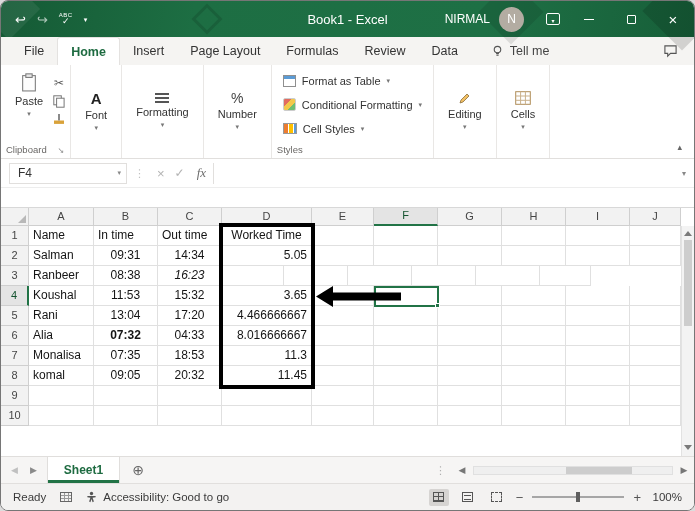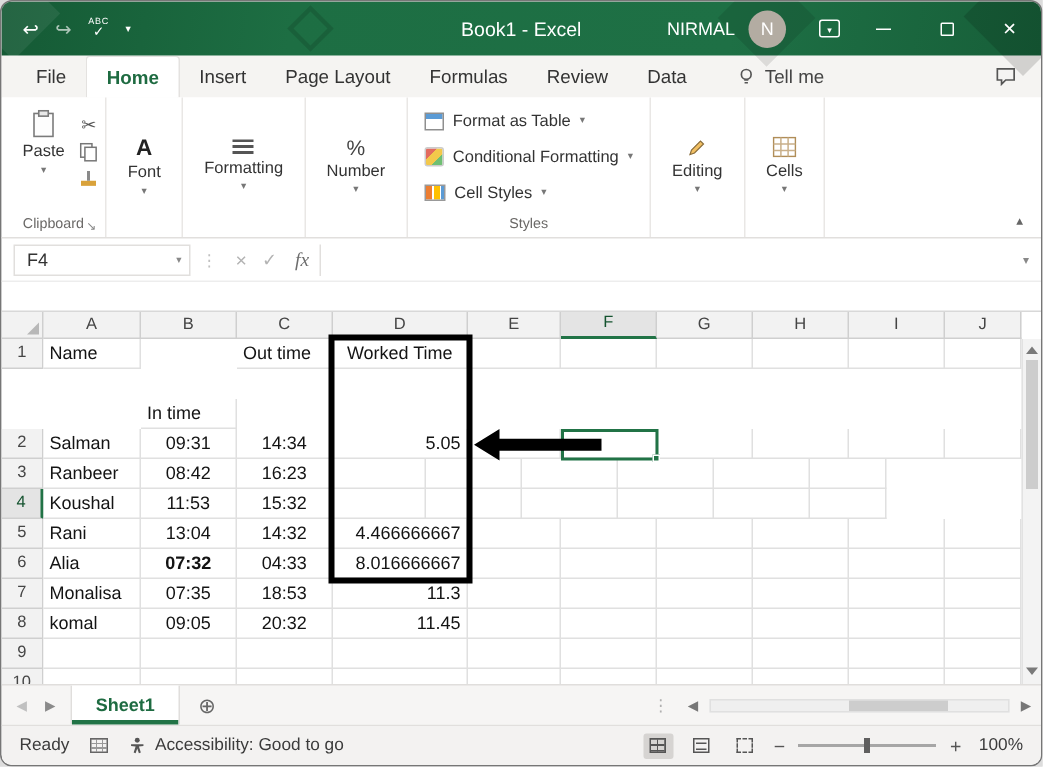--- a/index.html
+++ b/index.html
@@ -39,21 +39,21 @@
   .tellme{display:flex;align-items:center;gap:6px;margin-left:20px;color:#444;}
   .tr-comment{margin-left:auto;display:flex;align-items:center;padding:0 16px;}
   
   .ribbon{height:94px;background:#fff;display:flex;border-bottom:1px solid #e1dfdd;position:relative;}
   .rgroup{display:flex;flex-direction:column;border-right:1px solid #e9e7e5;padding:3px 5px 0 5px;}
   .rg-content{flex:1;display:flex;align-items:flex-start;}
   .bigbtn{display:flex;flex-direction:column;align-items:center;justify-content:center;gap:3px;padding:5px 9px;font-size:11px;color:#333;}
   .rgroup.collapsed .bigbtn{height:100%;justify-content:center;padding-bottom:10px;}
   .chv{font-size:7px;color:#777;line-height:1;}
   .minicol{display:flex;flex-direction:column;align-items:center;gap:5px;padding-top:8px;margin-left:1px;font-size:12px;color:#555;}
-  .rg-label{height:17px;font-size:9.5px;color:#6a6866;display:flex;align-items:center;justify-content:center;position:relative;}
+  .rg-label{height:17px;font-size:9.5px;color:#6a6866;display:flex;align-items:center;position:relative;}
   .launcher{position:absolute;right:1px;bottom:3px;font-size:8px;color:#888;}
   .glyphA{font-size:15px;font-weight:700;color:#222;line-height:1;}
   .lines-ic{width:14px;height:10px;background:repeating-linear-gradient(to bottom,#555 0 2px,transparent 2px 4px);}
   .pct-ic{font-size:14px;color:#444;line-height:1;}
   .styles-rows{flex:1;display:flex;flex-direction:column;justify-content:center;}
   .srow{display:flex;align-items:center;gap:6px;font-size:11px;color:#333;height:24px;padding:0 6px;white-space:nowrap;}
   .ic-cf{width:13px;height:13px;border:1px solid #ccc;border-radius:2px;background:linear-gradient(135deg,#e26b5f 0 34%,#f3c84b 34% 67%,#6fbf73 67%);}
   .ic-fat{width:13px;height:12px;border:1px solid #8f8f8f;background:linear-gradient(#5b9bd5 0 3.5px,#fff 3.5px);}
   .ic-cs{width:14px;height:11px;border:1px solid #999;background:linear-gradient(90deg,#ed7d31 0 4px,#fff 4px 5px,#ffc000 5px 9px,#fff 9px 10px,#5b9bd5 10px 14px);}
   .collapse-chv{position:absolute;right:12px;bottom:6px;font-size:9px;color:#666;}
@@ -307,21 +307,21 @@
         <div class="gh selc" style="width: 64px;">F</div>
         <div class="gh" style="width: 64px;">G</div>
         <div class="gh" style="width: 64px;">H</div>
         <div class="gh" style="width: 64px;">I</div>
         <div class="gh" style="width: 51px;">J</div>
       </div>
     <div id="g-body">
         <div class="g-row">
           <div class="rn" style="width: 28px;">1</div>
           <div class="gc c-left" style="width: 65px;">Name</div>
-          <div class="gc c-left" style="width: 64px; margin-top: 40px;">In time</div>
+          <div class="gc c-left" style="width: 64px;">In time</div>
           <div class="gc c-left" style="width: 64px;">Out time</div>
           <div class="gc c-center" style="width: 90px;">Worked Time</div>
           <div class="gc" style="width: 62px;"></div>
           <div class="gc" style="width: 64px;"></div>
           <div class="gc" style="width: 64px;"></div>
           <div class="gc" style="width: 64px;"></div>
           <div class="gc" style="width: 64px;"></div>
           <div class="gc" style="width: 51px;"></div>
         </div>
         <div class="g-row">
@@ -333,46 +333,47 @@
           <div class="gc" style="width: 62px;"></div>
           <div class="gc" style="width: 64px;"></div>
           <div class="gc" style="width: 64px;"></div>
           <div class="gc" style="width: 64px;"></div>
           <div class="gc" style="width: 64px;"></div>
           <div class="gc" style="width: 51px;"></div>
         </div>
         <div class="g-row">
           <div class="rn" style="width: 28px;">3</div>
           <div class="gc c-left" style="width: 65px;">Ranbeer</div>
-          <div class="gc c-center" style="width: 64px;">08:42</div>
-          <div class="gc c-center" style="width: 64px;">16:23</div>
+          <div class="gc c-center" style="width: 64px;">08:38</div>
+          <div class="gc c-center" style="width: 64px; font-style: italic;">16:23</div>
           <div class="gc" style="width: 62px;"></div>
           <div class="gc" style="width: 64px;"></div>
           <div class="gc" style="width: 64px;"></div>
           <div class="gc" style="width: 64px;"></div>
           <div class="gc" style="width: 64px;"></div>
           <div class="gc" style="width: 51px;"></div>
         </div>
         <div class="g-row">
           <div class="rn selr" style="width: 28px;">4</div>
           <div class="gc c-left" style="width: 65px;">Koushal</div>
           <div class="gc c-center" style="width: 64px;">11:53</div>
           <div class="gc c-center" style="width: 64px;">15:32</div>
+          <div class="gc c-right" style="width: 90px;">3.65</div>
           <div class="gc" style="width: 62px;"></div>
           <div class="gc" style="width: 64px;"></div>
           <div class="gc" style="width: 64px;"></div>
           <div class="gc" style="width: 64px;"></div>
           <div class="gc" style="width: 64px;"></div>
           <div class="gc" style="width: 51px;"></div>
         </div>
         <div class="g-row">
           <div class="rn" style="width: 28px;">5</div>
           <div class="gc c-left" style="width: 65px;">Rani</div>
           <div class="gc c-center" style="width: 64px;">13:04</div>
-          <div class="gc c-center" style="width: 64px;">14:32</div>
+          <div class="gc c-center" style="width: 64px;">17:20</div>
           <div class="gc c-right" style="width: 90px;">4.466666667</div>
           <div class="gc" style="width: 62px;"></div>
           <div class="gc" style="width: 64px;"></div>
           <div class="gc" style="width: 64px;"></div>
           <div class="gc" style="width: 64px;"></div>
           <div class="gc" style="width: 64px;"></div>
           <div class="gc" style="width: 51px;"></div>
         </div>
         <div class="g-row">
           <div class="rn" style="width: 28px;">6</div>

